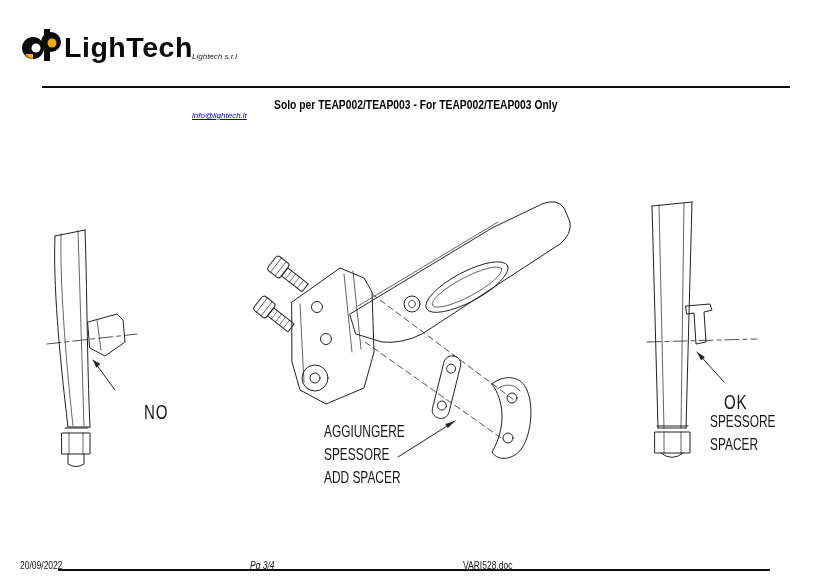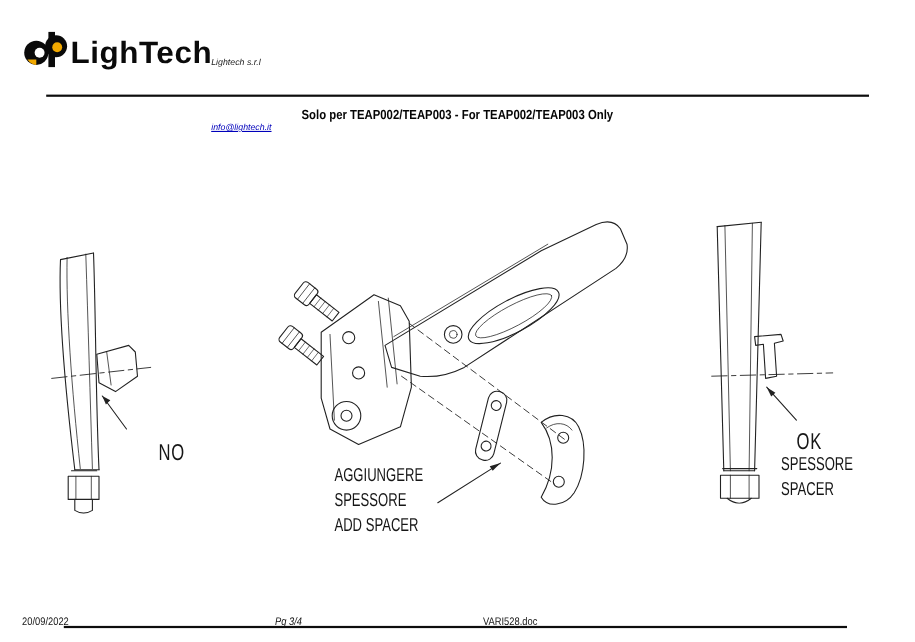--- a/index.html
+++ b/index.html
@@ -147,21 +147,21 @@
       <path d="M240 192 C 252 182, 268 184, 274 196 C 282 212, 280 240, 270 256 C 262 268, 246 270, 240 260 C 247 248, 250 236, 250 224 C 250 212, 246 200, 240 192 Z"></path>
       <circle cx="260" cy="206" r="5"></circle>
       <circle cx="256" cy="246" r="5"></circle>
       <path d="M245 197 C 253 191, 263 192, 268 199" stroke-width="0.7"></path>
     </g>
     <g>
       <line x1="146" y1="265" x2="203" y2="229"></line>
       <polygon points="203,229 195.9,236 193.2,231.9" fill="#222" stroke="none"></polygon>
     </g>
   </svg>
-  <div class="pos" style="left:304px; top:420px;">
+  <div class="pos" style="left:324px; top:420px;">
     <div class="cad callout">
       <div>AGGIUNGERE</div>
       <div>SPESSORE</div>
       <div>ADD SPACER</div>
     </div>
   </div>
 
   <svg class="fig" style="left:645px; top:196px;" width="145" height="262" viewBox="0 0 145 262" fill="none" stroke="#222" stroke-width="1" stroke-linecap="round" stroke-linejoin="round">
     <g>
       <path d="M7 10 L13 232"></path>
@@ -196,18 +196,18 @@
       <div>SPACER</div>
     </div>
   </div>
 
   <div class="pos" style="left:20px; top:555px;">
     <span class="cad footer-text">20/09/2022</span>
   </div>
   <div class="pos" style="left:250px; top:555px;font-style:italic;">
     <span class="cad footer-text">Pg 3/4</span>
   </div>
-  <div class="pos" style="left:439px; top:555px;">
+  <div class="pos" style="left:463px; top:555px;">
     <span class="cad footer-text">VARI528.doc</span>
   </div>
   <div class="rule rule-bottom"></div>
 
 </div>
 
 </body></html>

